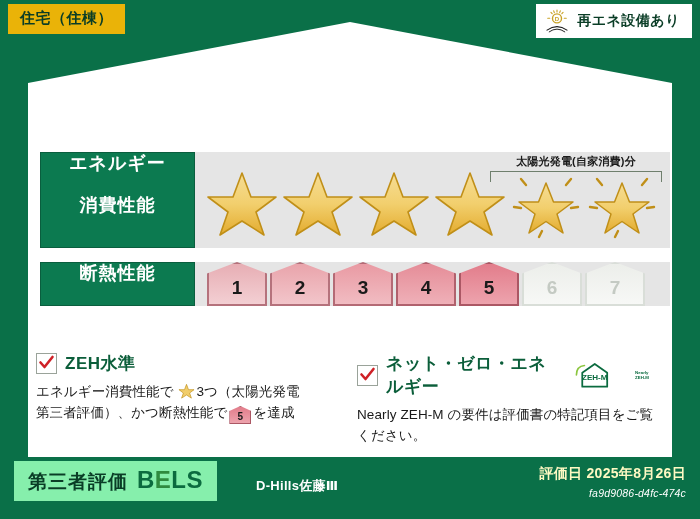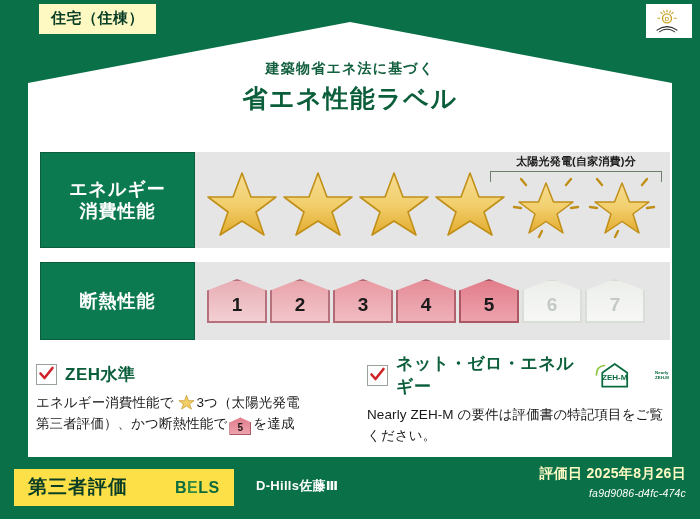--- a/index.html
+++ b/index.html
@@ -19,26 +19,25 @@
   #content-panel{
     position:absolute;
     left:28px;right:28px;
     top:22px;bottom:62px;
     background:#ffffff;
     clip-path:polygon(0% 14%, 50% 0%, 100% 14%, 100% 100%, 0% 100%);
   }
   
   #house-type-badge{
     position:absolute;left:8px;top:4px;
-    background:#fef9c3;
+    background:#eab308;
     padding:5px 12px 6px 12px;
     font-size:15px;font-weight:bold;color:#0a3d26;
     letter-spacing:.5px;
     z-index:5;
-    margin-left:31px;
   }
   #renewable-badge{
     position:absolute;right:8px;top:4px;
     background:#ffffff;
     padding:4px 12px 4px 8px;
     display:flex;align-items:center;gap:7px;
     z-index:5;
   }
   #renewable-badge .rb-label{
     font-size:14px;font-weight:bold;color:#0a3d26;letter-spacing:.5px;
@@ -55,30 +54,31 @@
   #title-main{
     font-size:25px;font-weight:bold;color:#0b5e3a;letter-spacing:1.5px;
   }
   
   .perf-row{
     position:absolute;left:40px;right:30px;
     display:flex;align-items:stretch;
     z-index:4;
   }
   #energy-row{top:152px;height:96px;}
-  #insulation-row{top:262px;height:78px;}
+  #insulation-row{top:262px;height:44px;}
   .perf-label{
     background:#0c7a50;
     color:#ffffff;
     display:flex;flex-direction:column;
-    align-items:center;justify-content:center;
+    align-items:center;justify-content:flex-start;
     font-size:18px;font-weight:bold;
     line-height:1.25;letter-spacing:1px;
     box-shadow:0 0 0 1px #0a5e3e inset;
     flex:0 0 155px;
+    gap:19px;
   }
   .perf-value{
     flex:1;
     background:#e5e5e5;
     position:relative;
     display:flex;align-items:center;
   }
   
   #stars-wrap{
     display:flex;align-items:center;gap:2px;
@@ -115,22 +115,22 @@
   }
   .ins-badge span{position:relative;z-index:2;}
   .ins-1{background:linear-gradient(#e7aeb4,#f3cfd3);color:#1a1a1a;border:2px solid #b5727c;}
   .ins-2{background:linear-gradient(#e9a4ab,#f2c5ca);color:#1a1a1a;border:2px solid #b5727c;}
   .ins-3{background:linear-gradient(#e99aa3,#f1bcc2);color:#1a1a1a;border:2px solid #b46a75;}
   .ins-4{background:linear-gradient(#e58d98,#efb0b8);color:#1a1a1a;border:2px solid #b0616d;}
   .ins-5{background:linear-gradient(#e27d8b,#eda3ad);color:#1a1a1a;border:2px solid #ab5764;}
   .ins-off{background:linear-gradient(#eceeea,#f7f8f6);color:#c4cac3;border:2px solid #d9ded8;}
   
   #criteria{
-    position:absolute;left:36px;right:24px;top:352px;
-    display:flex;gap:22px;z-index:4;align-items:center;
+    position:absolute;left:36px;right:44px;top:352px;
+    display:flex;gap:22px;z-index:4;
   }
   .crit-col{flex:1;}
   .crit-head{display:flex;align-items:center;gap:8px;margin-bottom:7px;}
   .checkbox{
     width:19px;height:19px;flex:0 0 19px;
     border:1px solid #9aa39a;background:#fff;
     position:relative;
   }
   .checkbox svg{position:absolute;left:1px;top:0px;}
   .crit-title{font-size:17px;font-weight:bold;color:#0b5e3a;letter-spacing:.5px;}
@@ -144,27 +144,27 @@
     color:#1a1a1a;font-size:10px;font-weight:bold;
     text-align:center;line-height:20px;
     vertical-align:-3px;margin:0 2px;
   }
   #zehm-logo{margin-left:4px;display:flex;align-items:center;gap:18px;}
   
   #footer{
     position:absolute;left:0;right:0;bottom:0;height:62px;z-index:6;
   }
   #bels-box{
-    position:absolute;left:14px;top:12px;
-    background:#fde047;
+    position:absolute;left:14px;top:4px;
+    background:#86efac;
     padding:5px 14px 6px 14px;
     display:flex;align-items:baseline;gap:9px;
   }
   #bels-third{font-size:19px;font-weight:bold;color:#0a3d26;letter-spacing:1px;}
-  #bels-word{font-size:16px;font-weight:bold;letter-spacing:.5px;margin-left:38px;}
+  #bels-word{font-size:24px;font-weight:bold;letter-spacing:.5px;}
   #bels-word .b1{color:#0b6b3f;}
   #bels-word .b2{color:#2f8a3f;}
   #bels-word .b3{color:#0b6b3f;}
   #bels-word .b4{color:#0b6b3f;}
   #building-name{
     position:absolute;left:228px;top:20px;
     color:#ffffff;font-size:13px;font-weight:bold;letter-spacing:.3px;padding-left:28px;
   }
   #eval-date{
     position:absolute;right:14px;top:8px;
@@ -197,26 +197,23 @@
           <line x1="22.0" y1="5.0" x2="20.6" y2="6.6"></line>
           <line x1="4.3" y1="11.8" x2="6.6" y2="11.8"></line>
           <line x1="25.7" y1="11.8" x2="23.4" y2="11.8"></line>
           <line x1="11.2" y1="3.3" x2="11.9" y2="5.3"></line>
           <line x1="18.8" y1="3.3" x2="18.1" y2="5.3"></line>
         </g>
         <path d="M3.5 25.5 Q15 17.5 26.5 25.5" fill="none" stroke="#1a1a1a" stroke-width="1.3" stroke-linecap="round"></path>
         <path d="M6.0 27.5 Q15 21.0 24.0 27.5" fill="none" stroke="#1a1a1a" stroke-width="1.1" stroke-linecap="round"></path>
       </svg>
     </span>
-  </div>
-
-  <div id="title-block">
-    <div id="title-sub">建築物省エネ法に基づく</div>
-    <div id="title-main">省エネ性能ラベル</div>
-  </div>
+    <span class="rb-label">再エネ設備あり</span>
+  </div>
+
 
   <div class="perf-row" id="energy-row">
     <div class="perf-label">
       <span>エネルギー</span>
       <span>消費性能</span>
     </div>
     <div class="perf-value">
       <div id="stars-wrap">
         <div class="star-cell">
           <svg class="star-svg" viewBox="0 0 74 72">

